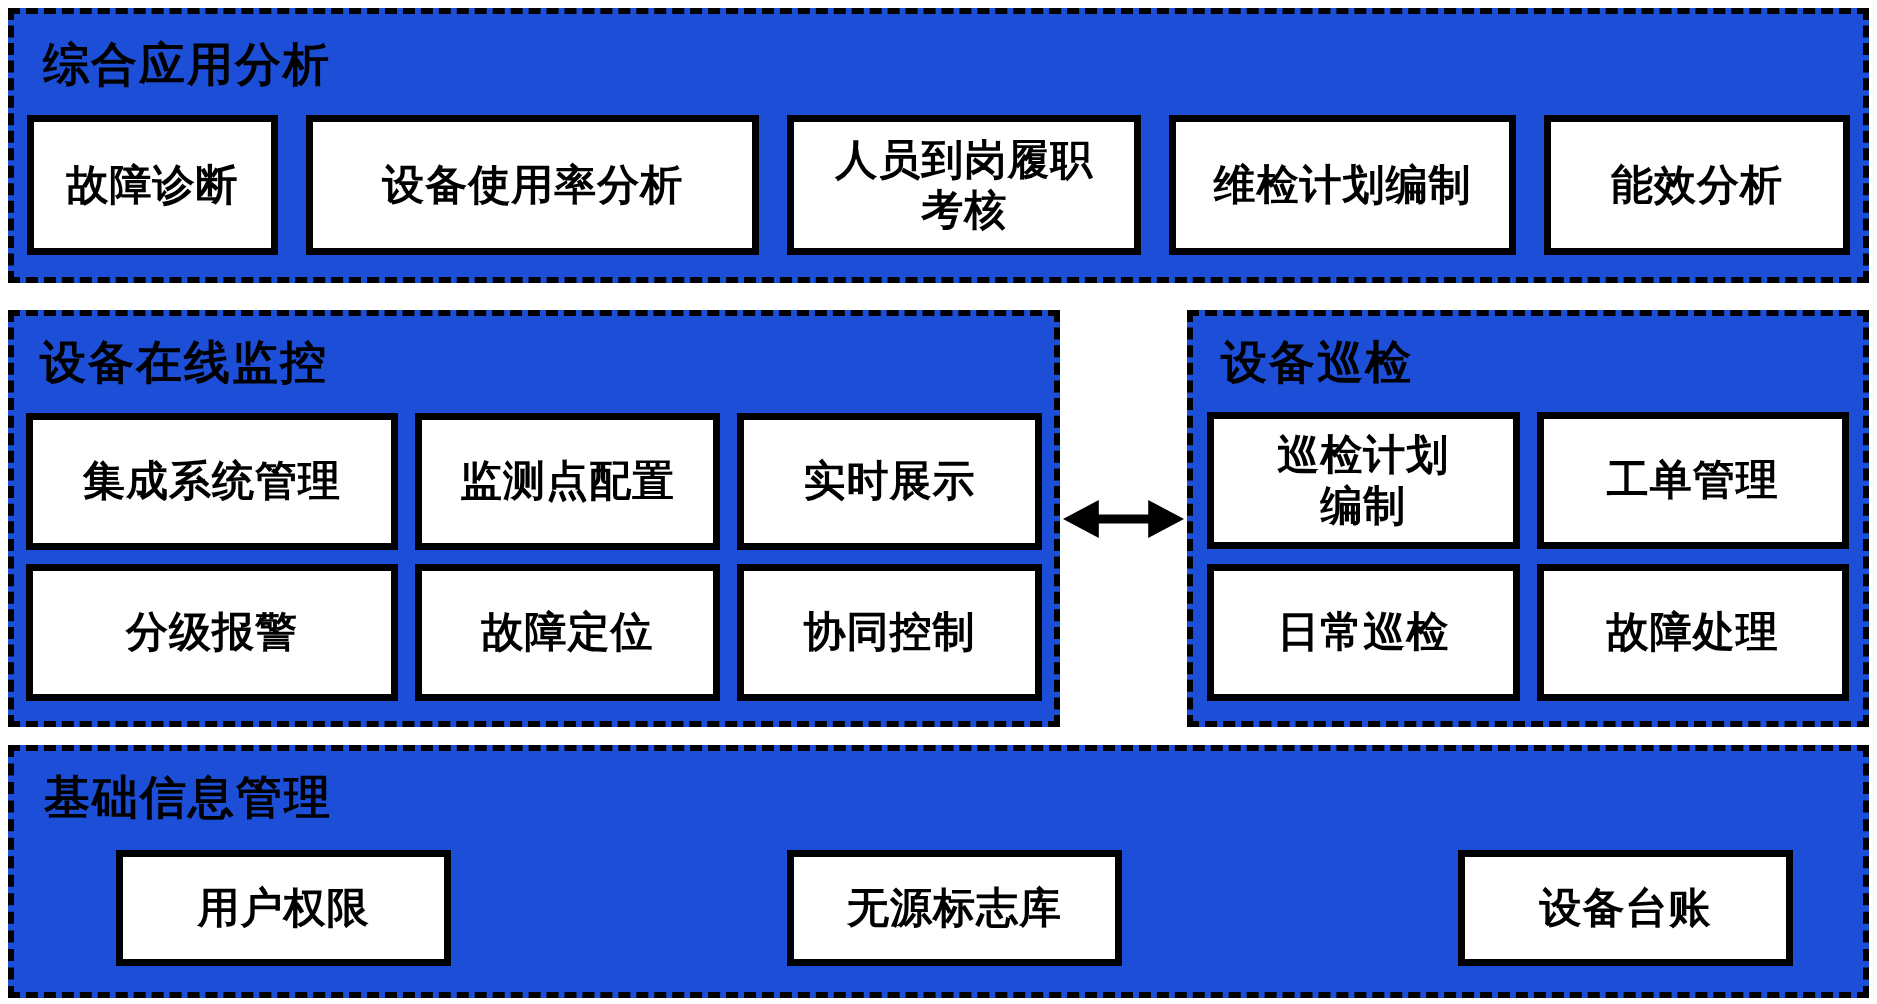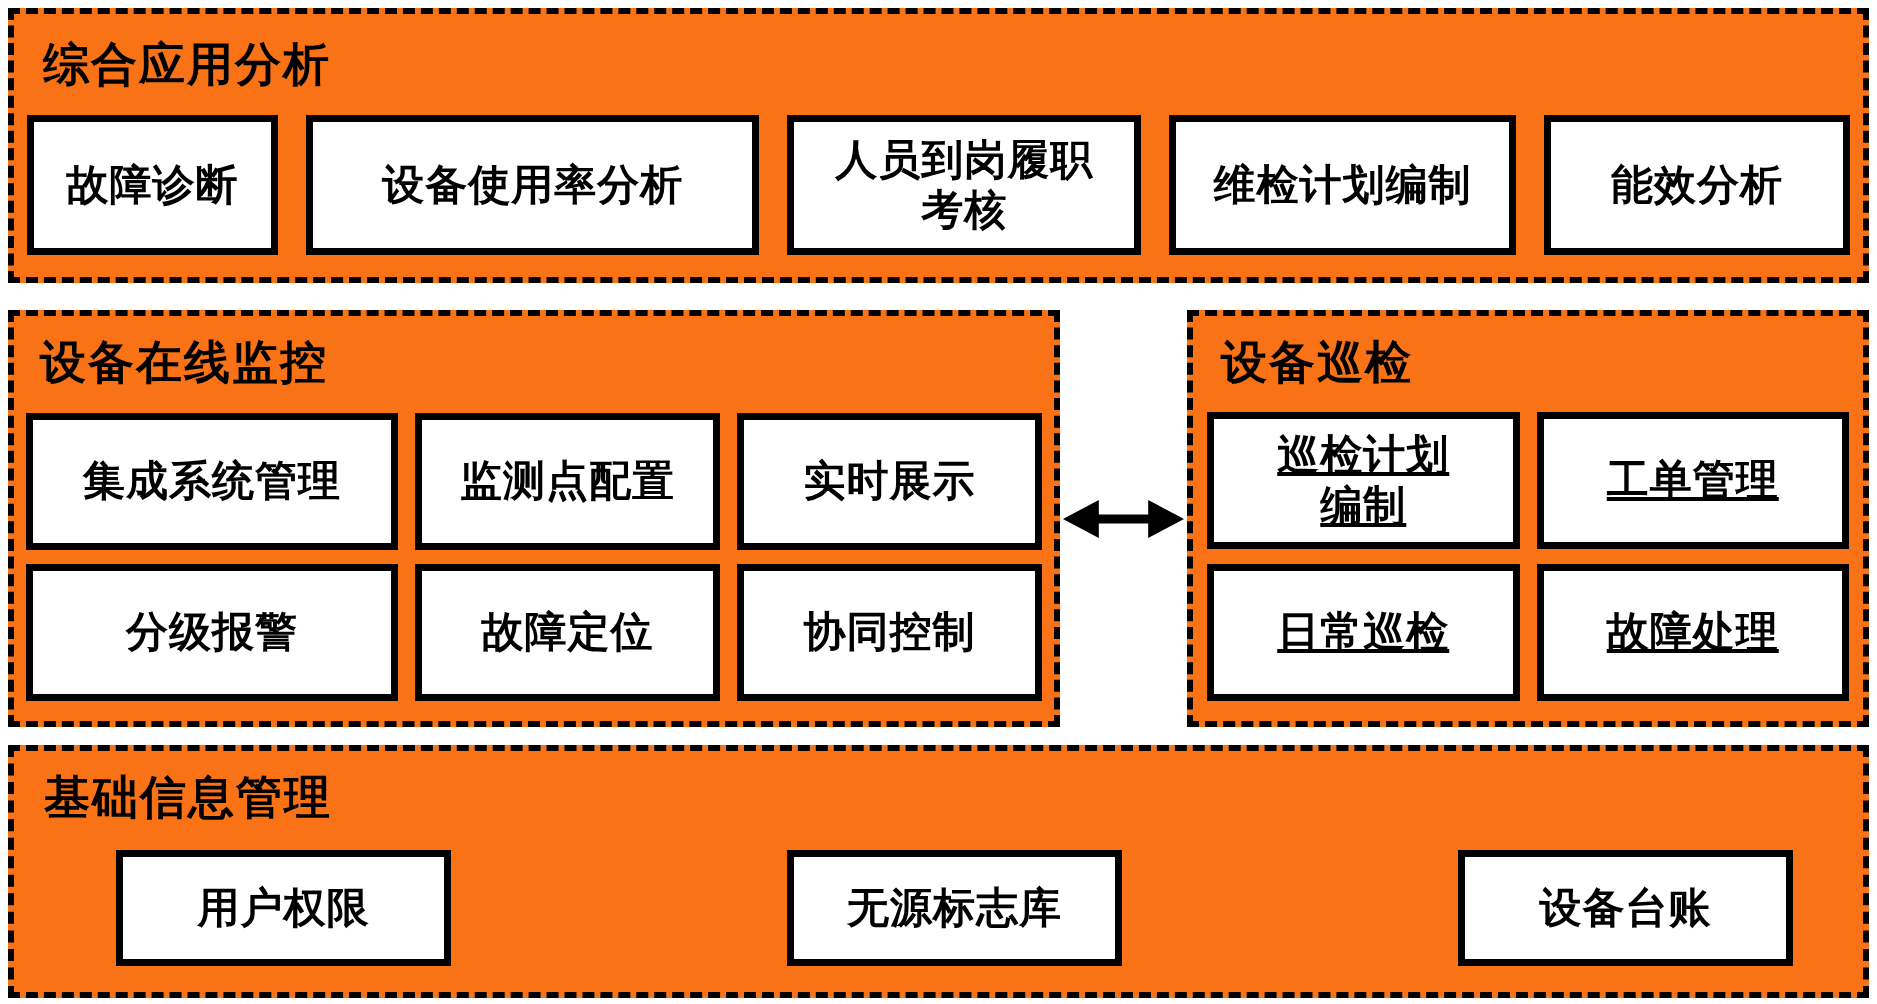--- a/index.html
+++ b/index.html
@@ -10,21 +10,21 @@
     color:#000;
   }
   .canvas {
     width:1877px; height:1004px;
     padding:8px 8px 6px 8px;
     display:flex; flex-direction:column;
     background:#fff;
   }
   .dashed {
     border:6px dashed #000;
-    background:#f97316;
+    background:#1d4ed8;
   }
   .section-title {
     font-size:46px; font-weight:bold; letter-spacing:2px;
     line-height:1.1; white-space:nowrap;
   }
   .mbox {
     border:7px solid #000;
     display:flex; align-items:center; justify-content:center;
     text-align:center;
     font-size:42px; font-weight:bold;
@@ -73,21 +73,21 @@
     width:682px; flex:none;
     padding:20px 14px 20px 14px;
     display:flex; flex-direction:column;
   }
   .sec-inspect .section-title { margin:2px 0 0 14px; }
   .sec-inspect .grid {
     margin-top:auto;
     display:grid;
     grid-template-columns:1fr 1fr;
     grid-auto-rows:137px;
-    column-gap:17px; row-gap:15px;text-decoration:underline;
+    column-gap:17px; row-gap:15px;
   }
   
   .sec-basic {
     margin-top:18px;
     flex:1;
     padding:20px 70px 26px 14px;
     display:flex; flex-direction:column;
   }
   .sec-basic .section-title { margin:2px 0 0 16px; }
   .sec-basic .box-row {

